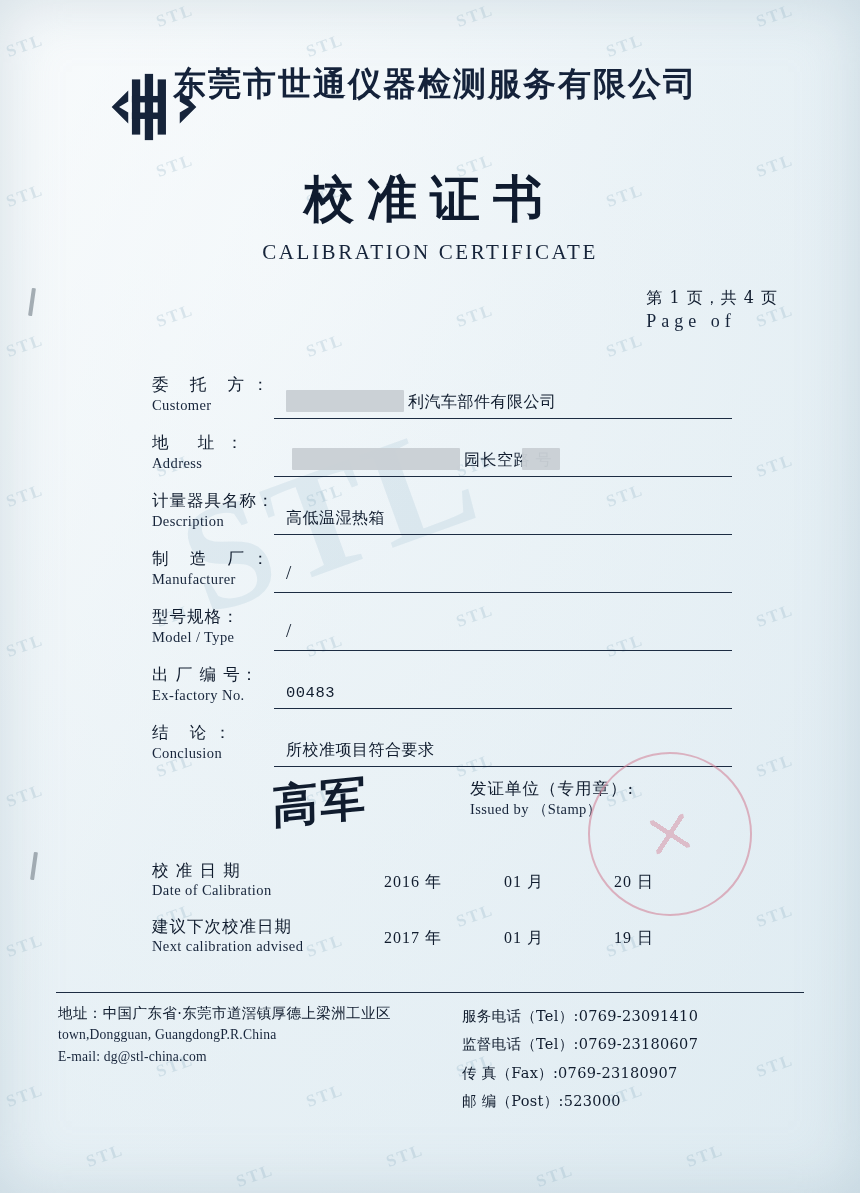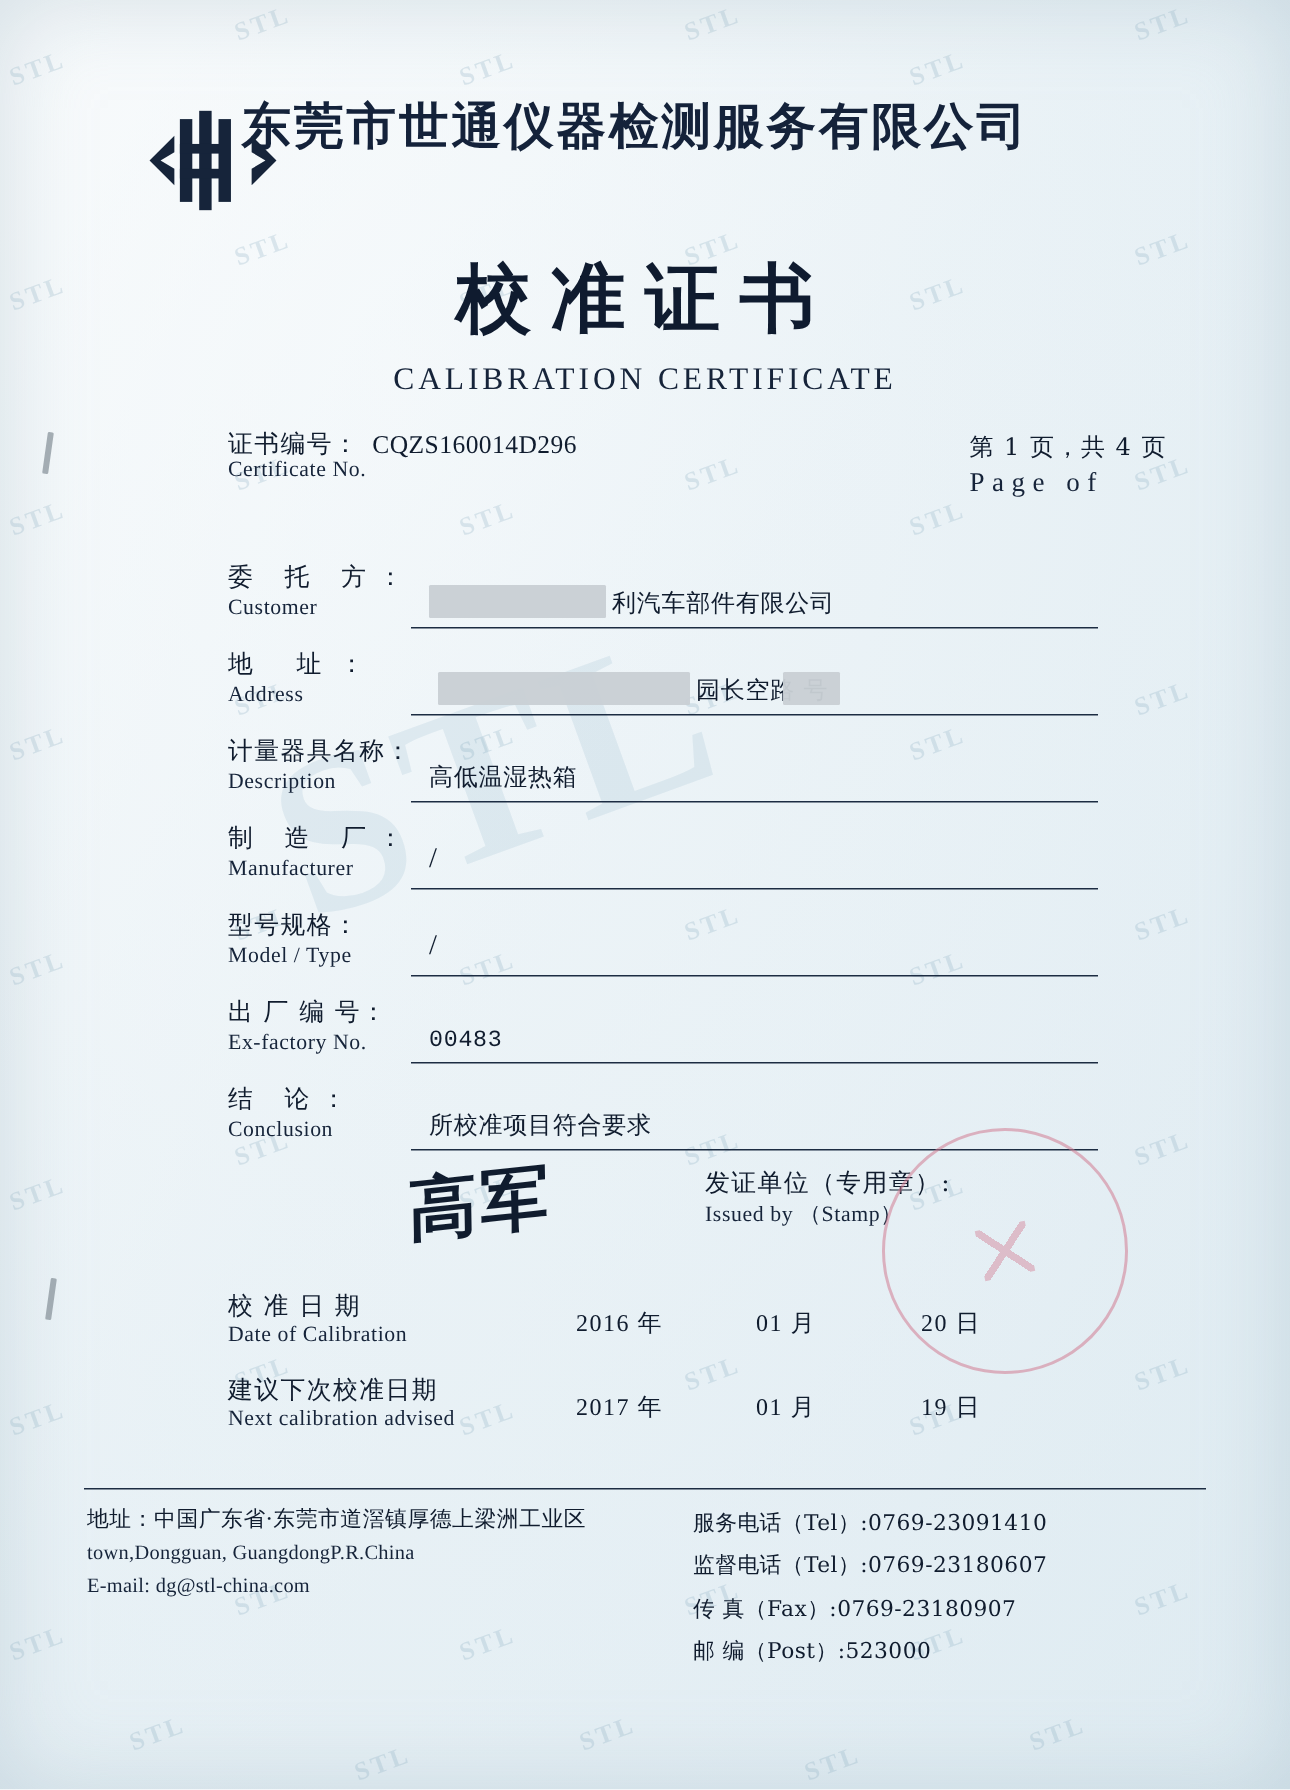--- a/index.html
+++ b/index.html
@@ -59,21 +59,21 @@
   .content {
     position: absolute;
     inset: 0;
     z-index: 3;
   }
 
   
   .header {
     position: absolute;
     top: 62px;
-    left: 0;
+    left: 12px;
     width: 792px;
     text-align: center;
   }
   .logo {
     position: absolute;
     left: 96px;
     top: 8px;
     width: 92px;
     height: 74px;
   }
@@ -449,27 +449,20 @@
           <rect x="54" y="10" width="9" height="60"></rect>
           <polygon points="96,40 78,22 78,34 88,40 78,46 78,58"></polygon>
         </g>
       </svg>
       <div class="company-cn">东莞市世通仪器检测服务有限公司</div>
     </div>
 
     <div class="title-cn">校准证书</div>
     <div class="title-en">CALIBRATION CERTIFICATE</div>
 
-    <div class="certno-block">
-      <div class="lbl2">
-        <div class="lbl-cn">证书编号：</div>
-        <div class="lbl-en">Certificate No.</div>
-      </div>
-      <div class="certno-val">CQZS160014D296</div>
-    </div>
 
     <div class="page-block">
       <div class="page-cn">第 1 页，共 4 页</div>
       <div class="page-en">Page     of</div>
     </div>
 
     <div class="fields">
 
       <div class="field-row">
         <div class="field-label">

